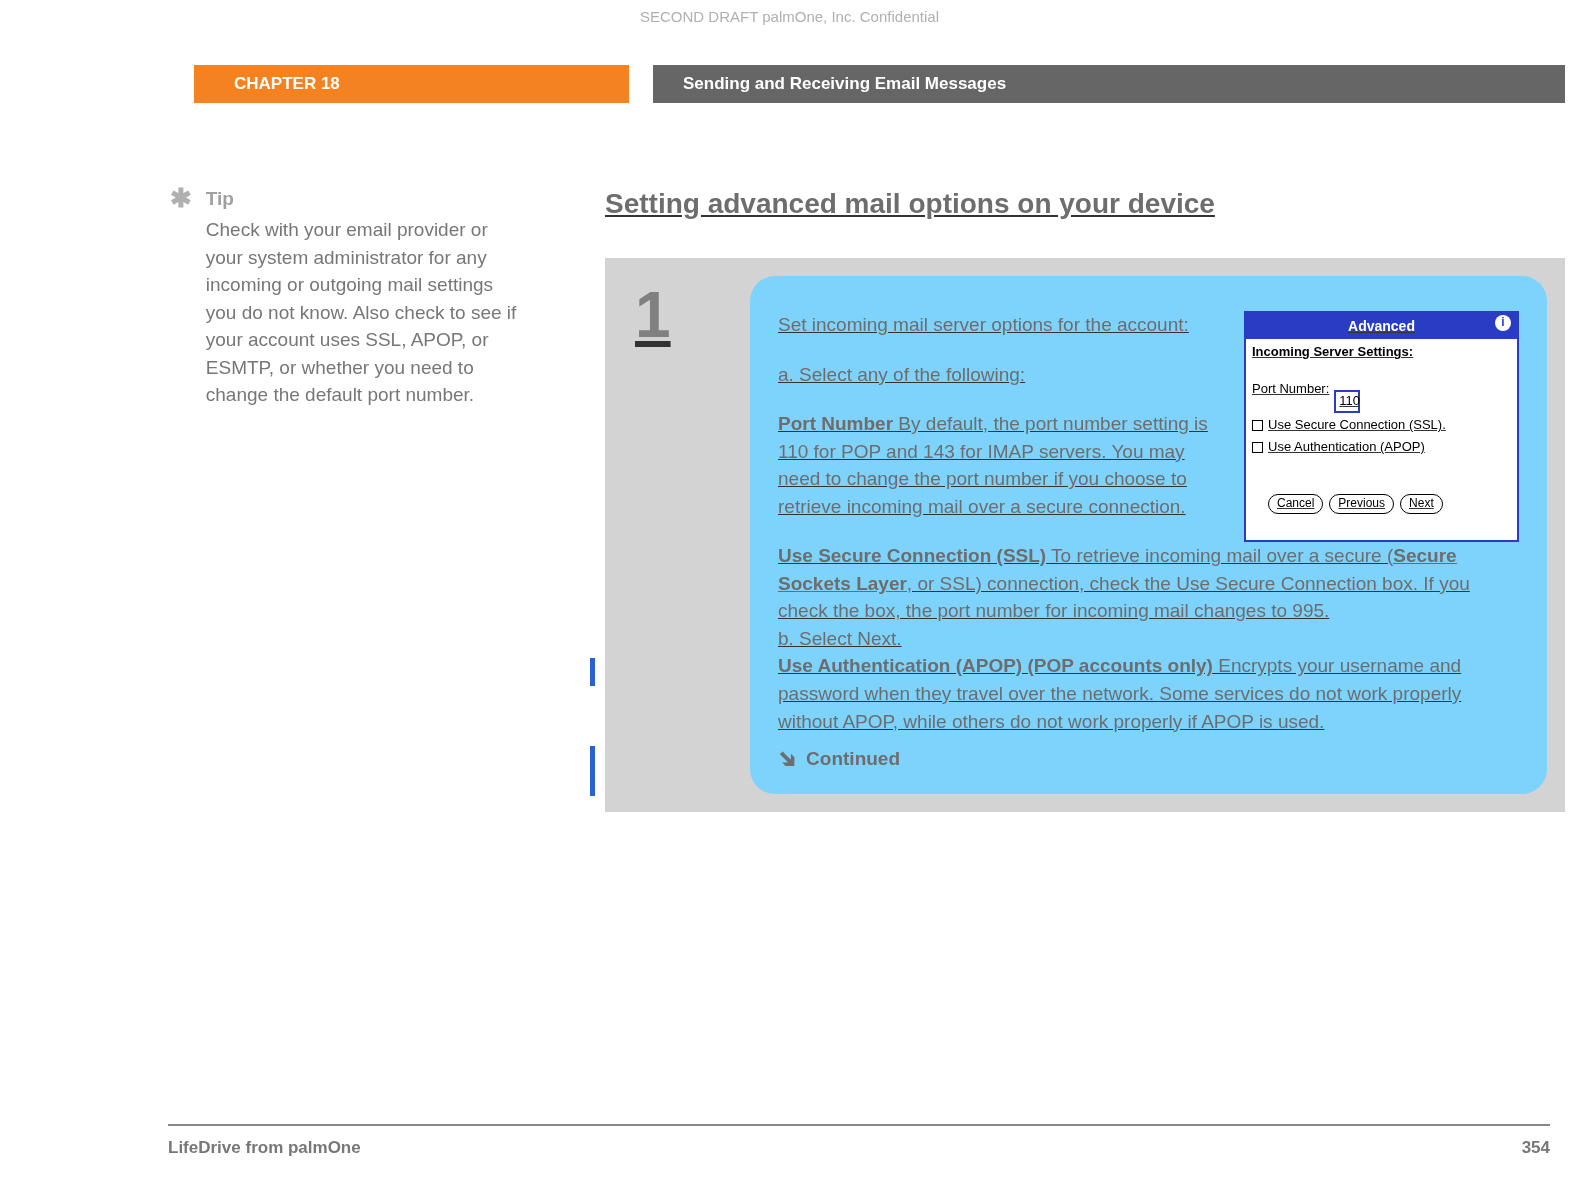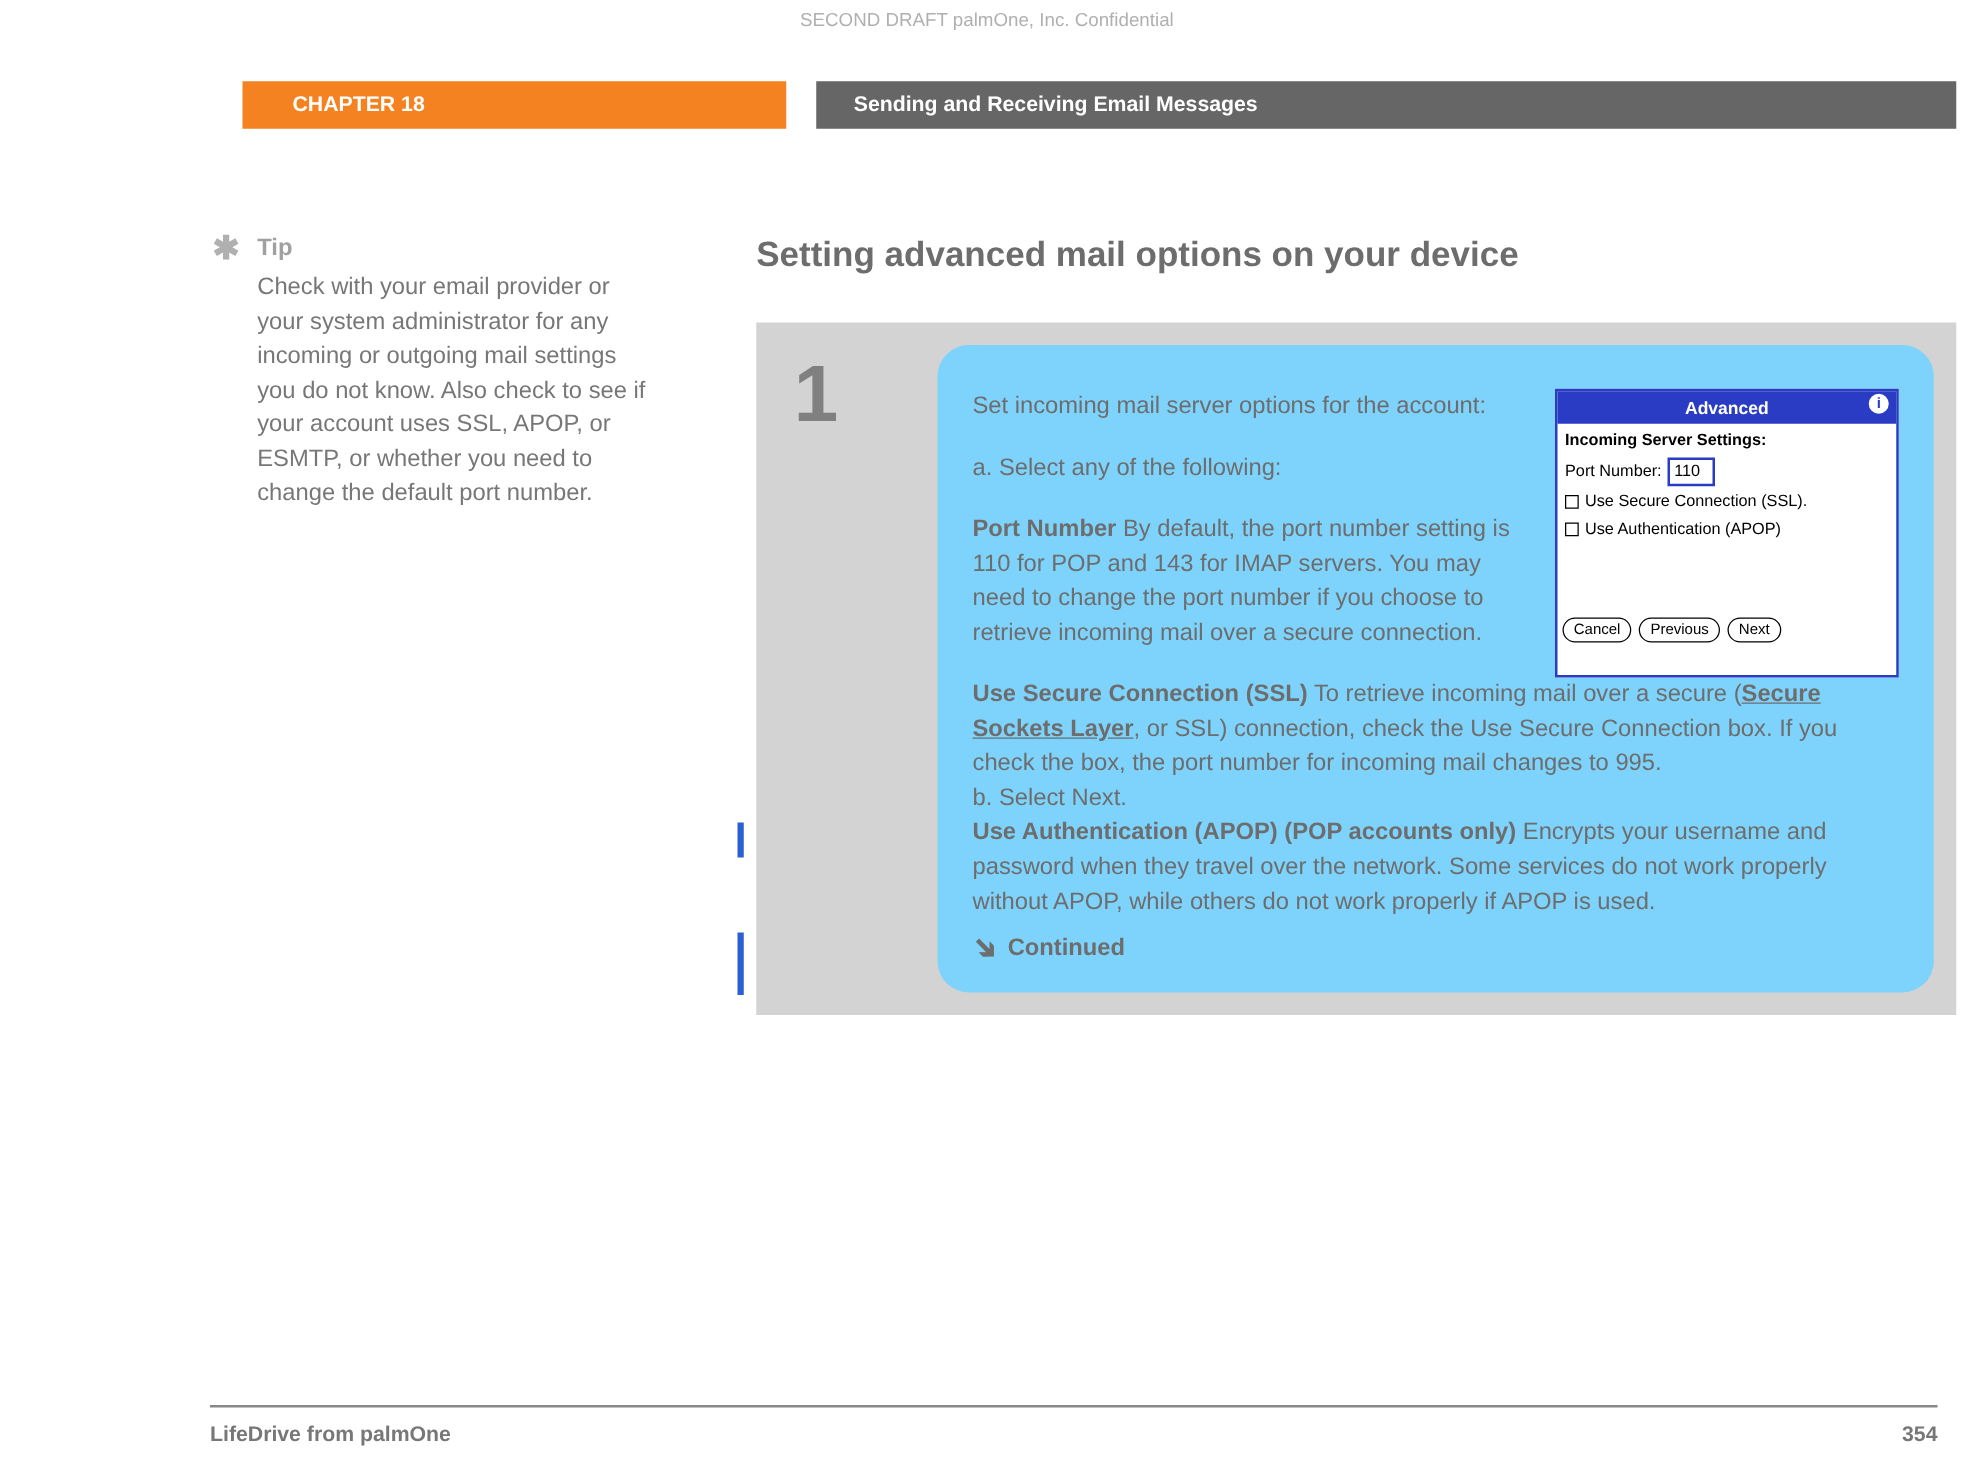--- a/index.html
+++ b/index.html
@@ -80,20 +80,21 @@
     line-height: 1.45;
   }
   .change-bar {
     position: absolute;
     width: 5px;
     background: #2b5fd4;
   }
   .main {
     flex: 1;
     padding-right: 14px;
+    text-decoration: underline;
   }
   .section-title {
     color: #6d6d6d;
     font-size: 28px;
     font-weight: bold;
     margin-bottom: 38px;
   }
   .step-box {
     background: #d3d3d3;
     display: flex;
@@ -185,34 +186,35 @@
     display: flex;
     align-items: center;
     gap: 5px;
     margin-bottom: 3px;
     font-size: 13px;
   }
   .pda-port-input {
     border: 2px solid #2b3cc4;
     padding: 0 3px;
     background: #fff;
-    width: 38px;
+    width: 26px;
     font-size: 13px;
     text-align: left;
+    margin-top: 24px;
   }
   .pda-checkbox {
     width: 11px;
     height: 11px;
     border: 1.5px solid #000;
     display: inline-block;
   }
   .pda-buttons {
     display: flex;
     gap: 6px;
-    padding: 0 6px 6px 4px;
+    padding: 0 6px 6px 22px;
   }
   .pda-btn {
     border: 1.5px solid #000;
     border-radius: 10px;
     padding: 0 8px;
     font-size: 12px;
     background: #fff;
   }
   .footer {
     position: absolute;

